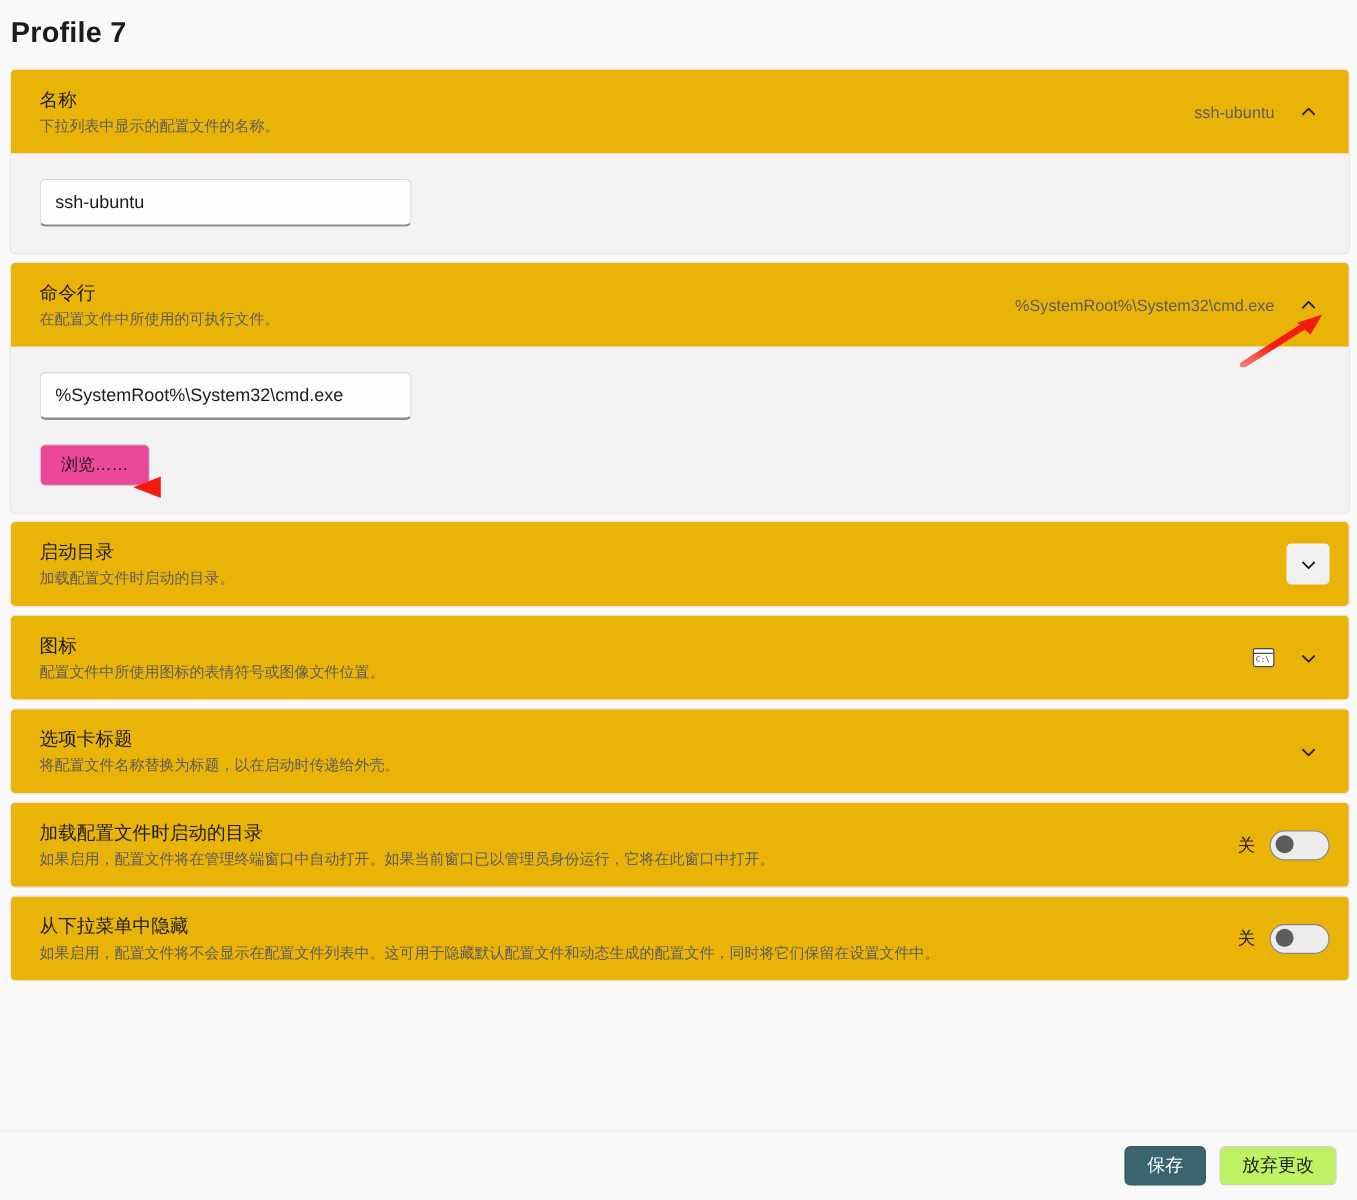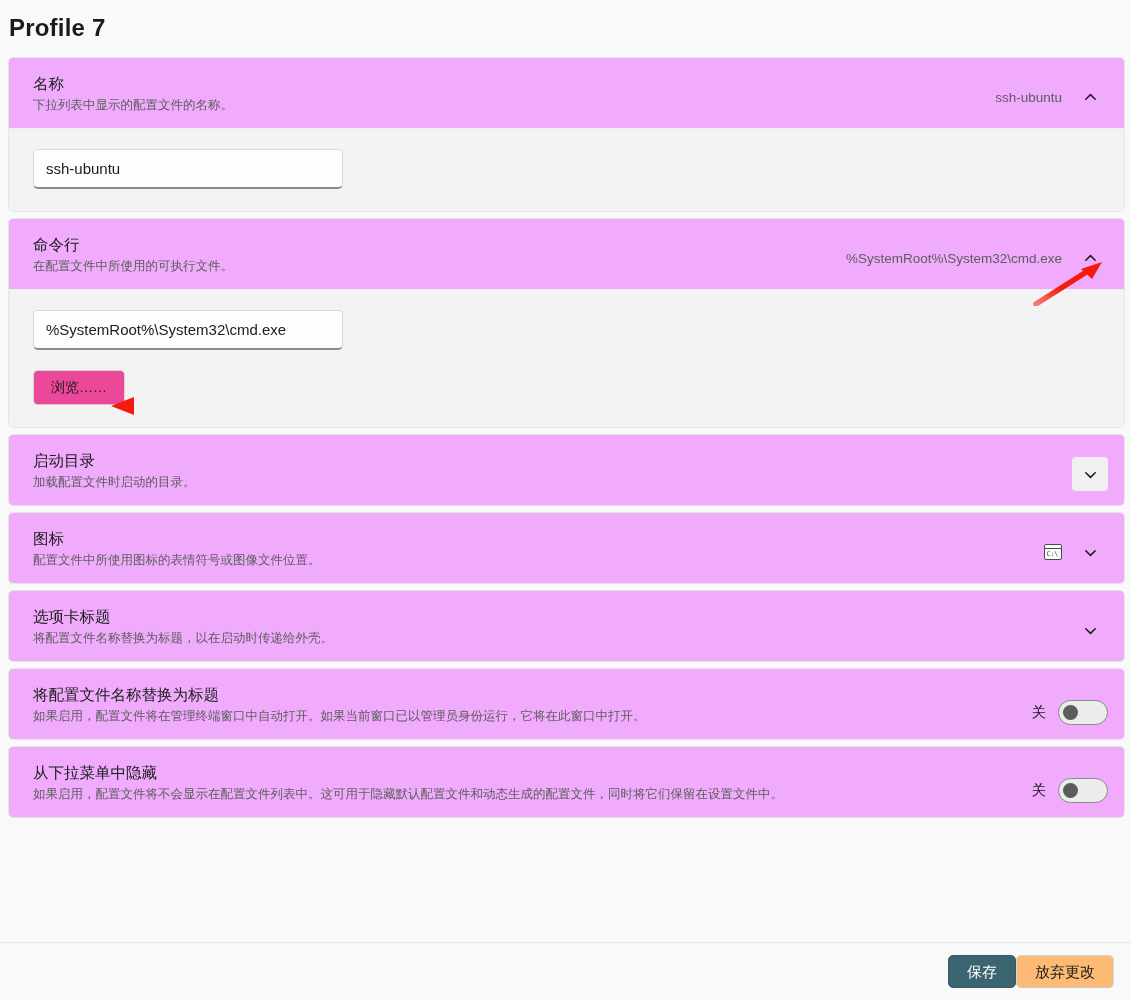--- a/index.html
+++ b/index.html
@@ -37,24 +37,24 @@
   .card {
     background: #fbfbfb;
     border: 1px solid #e6e6e6;
     border-radius: 5px;
     margin-bottom: 6px;
     overflow: hidden;
   }
 
   .card-header {
     display: flex;
-    align-items: flex-end;
+    align-items: center;
     padding: 14px 16px 14px 24px;
     min-height: 70px;
-    background: #f0abfc;
+    background: #eab308;
   }
   .card-header.clickable { cursor: pointer; }
 
   .header-text { flex: 1 1 auto; min-width: 0; }
 
   .setting-title {
     font-size: 15.5px;
     color: #1b1b1b;
     line-height: 21px;
     margin-bottom: 3px;
@@ -194,41 +194,41 @@
     background: #e8e8e8;
   }
   .footer {
     position: absolute;
     left: 0; right: 0; top: 943px; bottom: 0;
     background: #f9f9f9;
     display: flex;
     align-items: center;
     justify-content: flex-end;
     padding-right: 17px;
-    gap: 0;
+    gap: 11px;
   }
   .btn {
     height: 33px;
     padding: 0 18px;
     border-radius: 5px;
     font-size: 15px;
     font-family: "Liberation Sans", sans-serif;
     cursor: pointer;
     display: inline-flex;
     align-items: center;
     justify-content: center;
     line-height: 1;
   }
   .btn-primary {
     background: #3a646f;
     border: 1px solid #355b65;
     color: #ffffff;
   }
   .btn-secondary {
-    background: #fdba74;
+    background: #bef264;
     border: 1px solid #d5d5d5;
     border-bottom-color: #c9c9c9;
     color: #1b1b1b;
   }
 
   
   .annot { position: absolute; pointer-events: none; }
 </style>
 </head>
 <body>
@@ -327,21 +327,21 @@
                 <path d="M1.8 4.7 L6.5 9.4 L11.2 4.7" fill="none" stroke="#1b1b1b" stroke-width="1.5" stroke-linecap="round" stroke-linejoin="round"></path>
               </svg>
           </span>
         </div>
       </div>
     </div>
 
     <div class="card">
       <div class="card-header">
         <div class="header-text">
-          <div class="setting-title">将配置文件名称替换为标题</div>
+          <div class="setting-title">加载配置文件时启动的目录</div>
           <div class="setting-desc">如果启用，配置文件将在管理终端窗口中自动打开。如果当前窗口已以管理员身份运行，它将在此窗口中打开。</div>
         </div>
         <div class="header-right">
           <div class="toggle-wrap">
             <span class="toggle-label">关</span>
             <span class="toggle">
                 <span class="knob"></span>
               </span>
           </div>
         </div>

